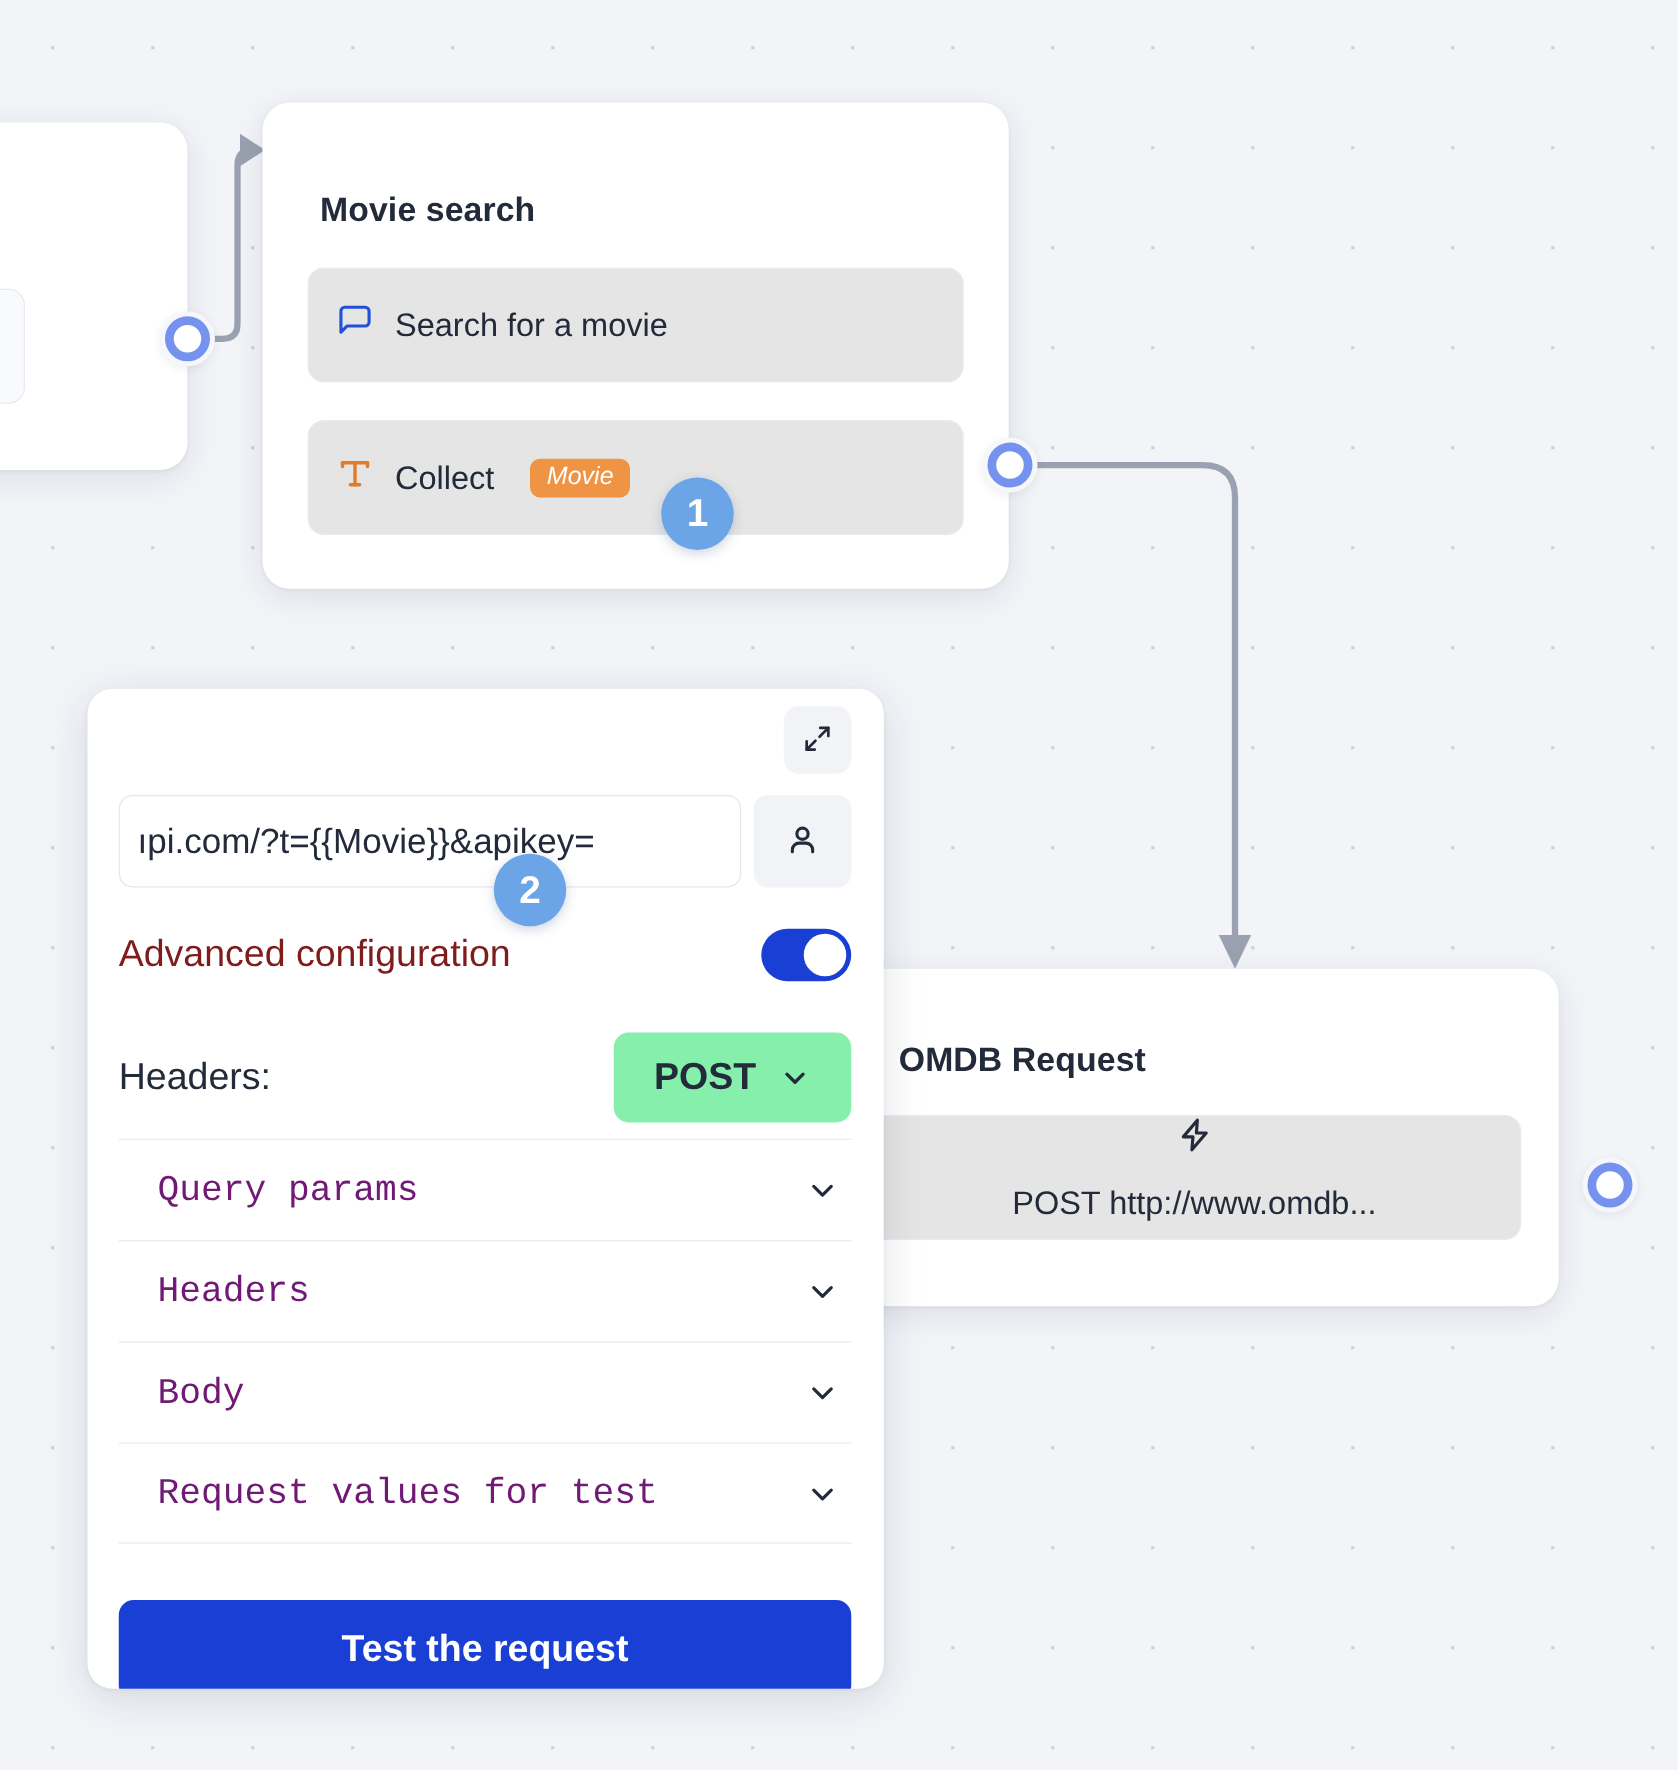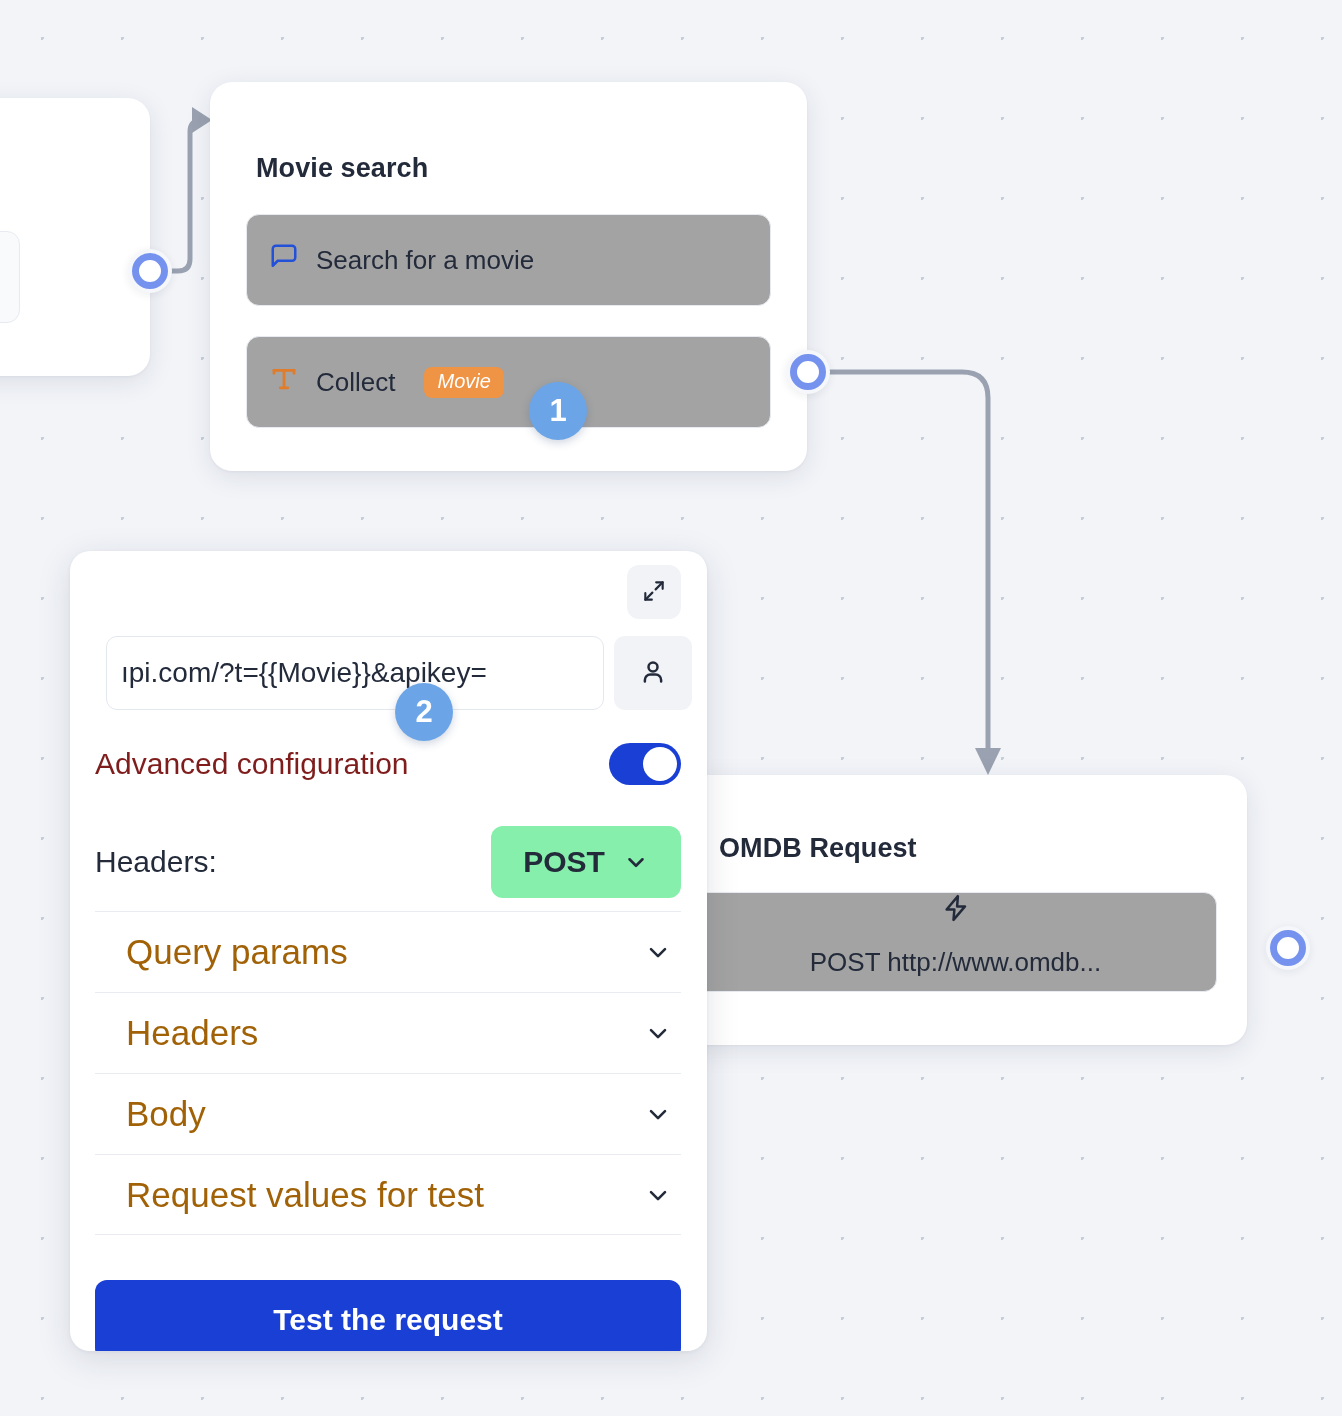--- a/index.html
+++ b/index.html
@@ -28,21 +28,21 @@
   .node-title {
     font-size: 27px;
     font-weight: 700;
     color: #232b3b;
     letter-spacing: .1px;
   }
   .node-row {
     display: flex;
     align-items: center;
     gap: 17px;
-    background: #a3a3a3;
+    background: #e5e5e5;
     border: 1px solid #e7ebf1;
     border-radius: 13px;
     padding: 0 22px;
     height: 92px;
     font-size: 26px;
     color: #232b3b;
   }
   .node-row .row-label { display: flex; align-items: center; gap: 0; white-space: nowrap; }
 
   
@@ -148,21 +148,21 @@
     right: 26px; top: 14px;
     width: 54px; height: 54px;
     background: #f1f3f7;
     border-radius: 12px;
     border: none;
     display: flex; align-items: center; justify-content: center;
     cursor: pointer;
   }
   .url-row {
     position: absolute;
-    left: 36px; top: 85px;
+    left: 25px; top: 85px;
     display: flex;
     gap: 10px;
     width: 586px;
   }
   #url-input {
     flex: 1;
     height: 74px;
     border: 1px solid #e3e7ee;
     border-radius: 11px;
     background: #ffffff;
@@ -232,21 +232,21 @@
     width: 586px;
   }
   .acc-item {
     height: 81px;
     border-top: 1px solid #e8ebf0;
     display: flex; align-items: center; justify-content: space-between;
     padding: 0 9px 0 31px;
     cursor: pointer;
   }
   .acc-item:last-child { border-bottom: 1px solid #e8ebf0; }
-  .acc-label { font-size: 35px; color: #a16207; }
+  .acc-label { font-size: 29px; color: #701a75; font-family: Liberation Mono, monospace; }
 
   #test-btn {
     position: absolute;
     left: 25px; top: 729px;
     width: 586px; height: 80px;
     background: #1a3fd4;
     color: #ffffff;
     border: none;
     border-radius: 12px;
     font-family: "Liberation Sans", sans-serif;

